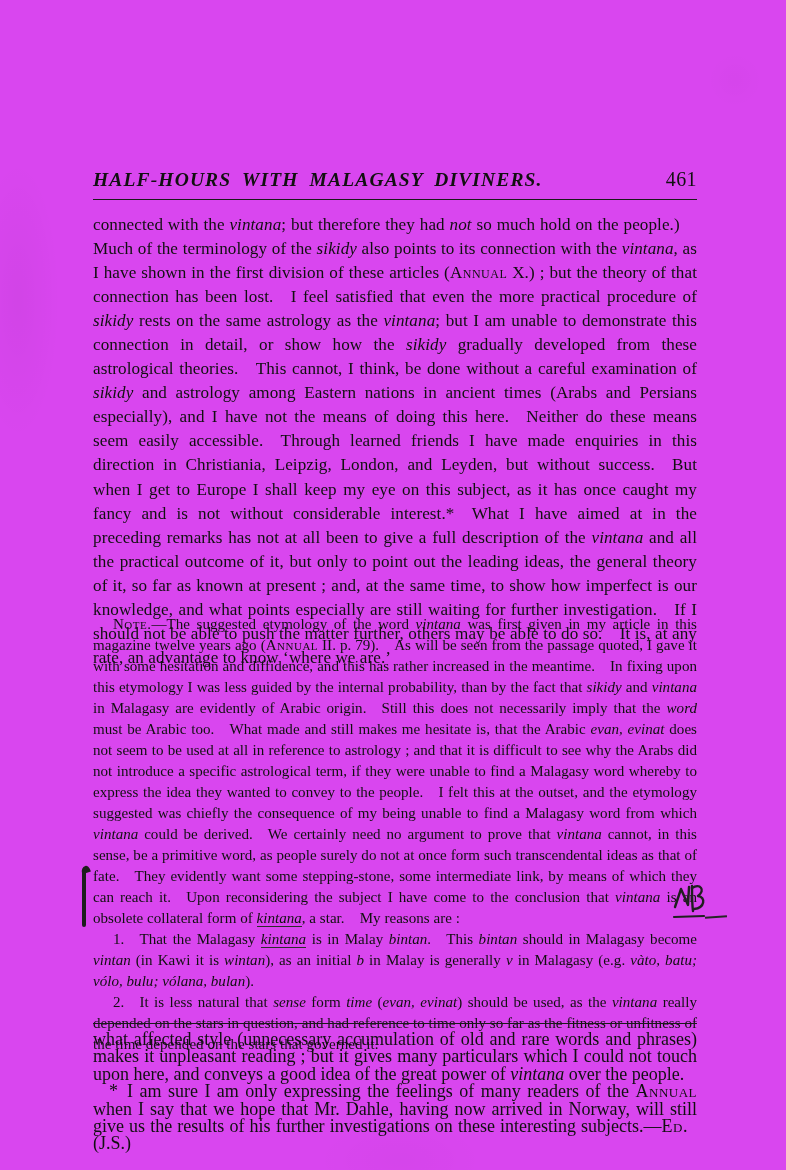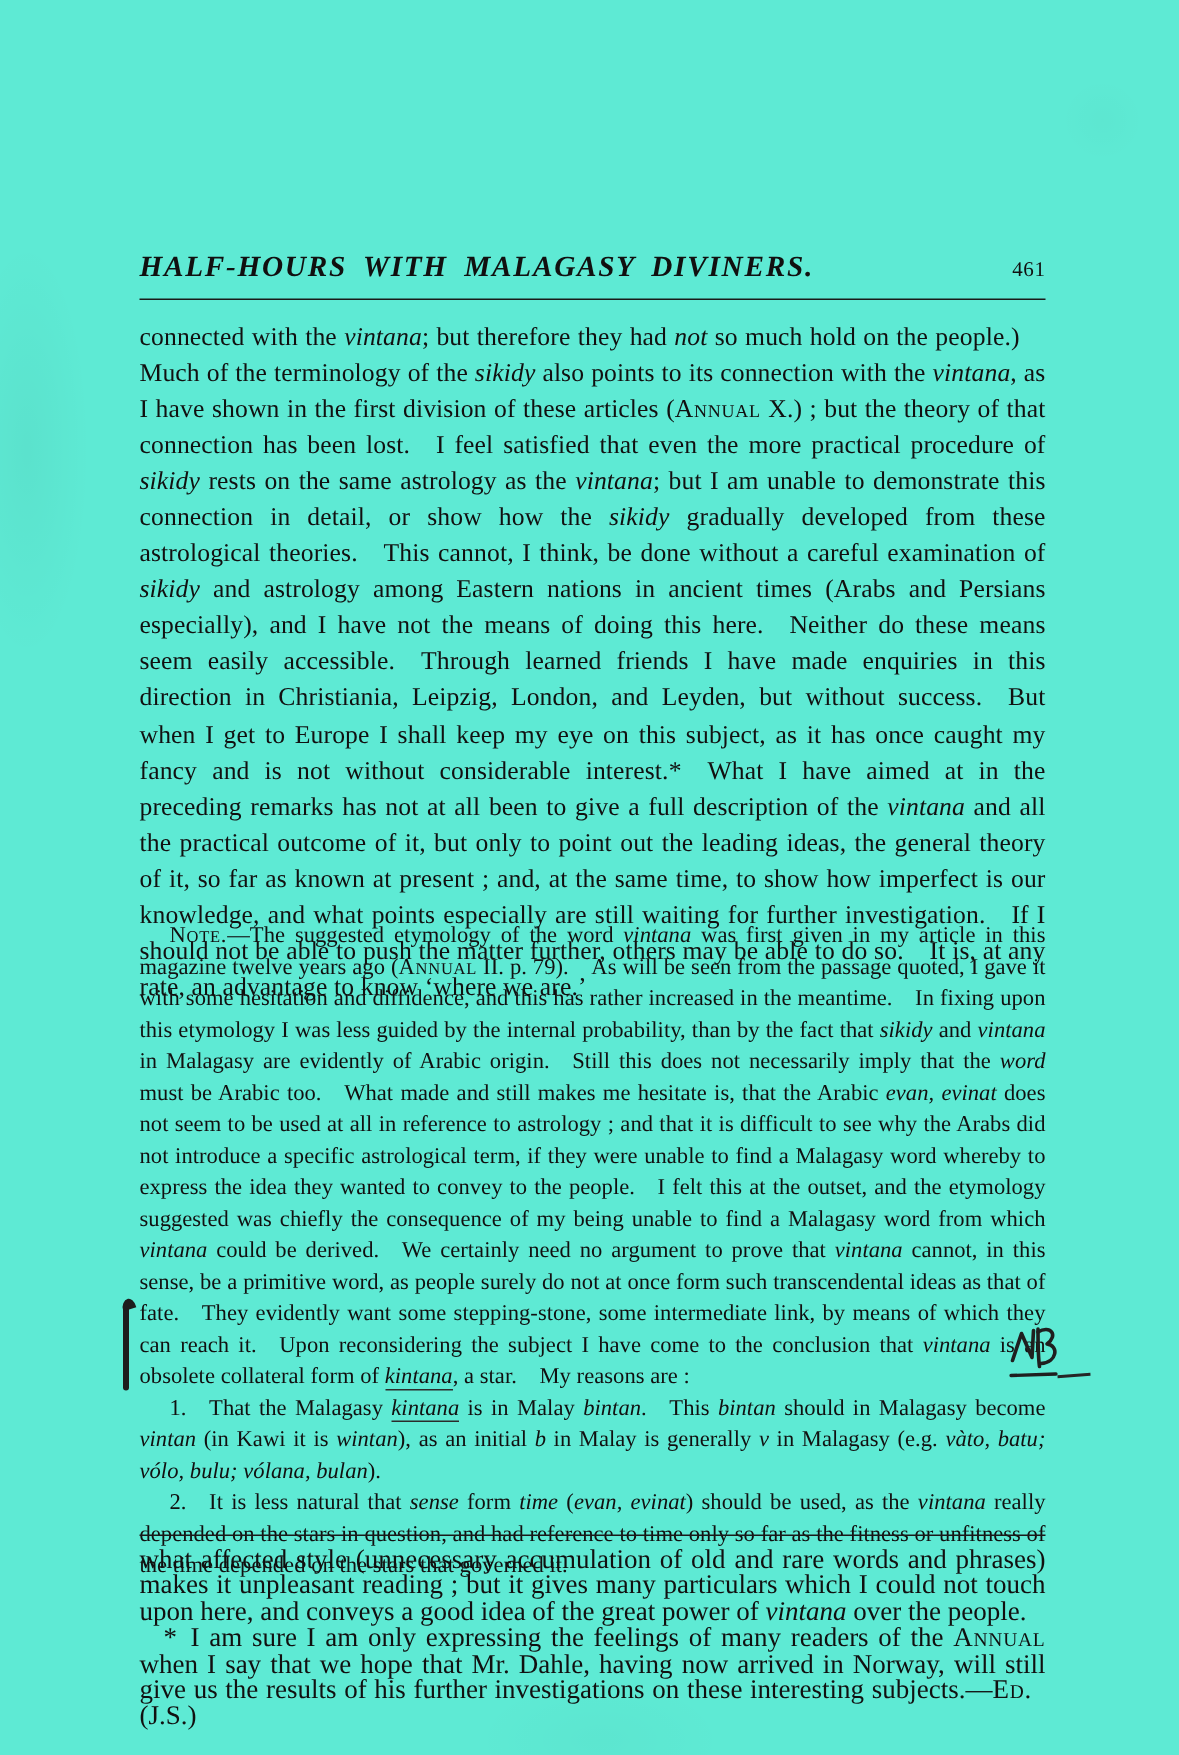--- a/index.html
+++ b/index.html
@@ -13,21 +13,21 @@
     position: relative;
     overflow: hidden;
     font-family: "Liberation Serif", "DejaVu Serif", serif;
     color: #111010;
     -webkit-font-smoothing: antialiased;
   }
 
   .page {
     position: absolute;
     inset: 0;
-    background: #5eead4;
+    background: #d946ef;
   }
 
   
   .paper-noise {
     position: absolute;
     inset: 0;
     pointer-events: none;
     background:
       radial-gradient(ellipse 60px 200px at 18px 300px, rgba(0,0,0,0.035), rgba(0,0,0,0) 70%),
       radial-gradient(ellipse 120px 60px at 400px 1160px, rgba(0,0,0,0.02), rgba(0,0,0,0) 70%),
@@ -46,21 +46,21 @@
   }
   .runhead-title {
     font-style: italic;
     font-weight: 700;
     font-size: 19.5px;
     letter-spacing: 1.15px;
     word-spacing: 5px;
     white-space: nowrap;
   }
   .runhead-folio {
-    font-size: 14px;
+    font-size: 20px;
     letter-spacing: 0.4px;
     font-variant-numeric: oldstyle-nums;
   }
   .rule-head {
     position: absolute;
     left: 93px;
     top: 199px;
     width: 604px;
     height: 0;
     border-top: 1.6px solid #1a1a1a;

